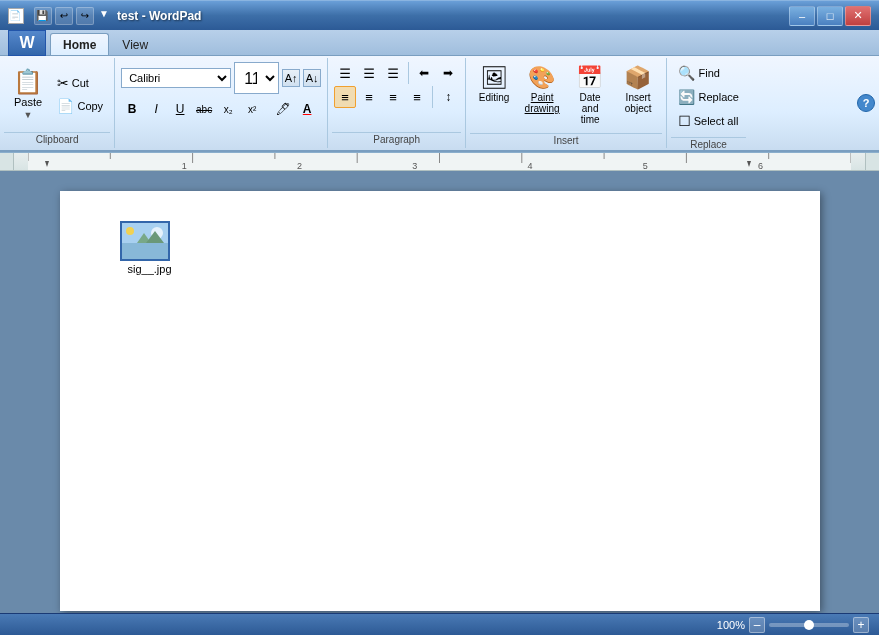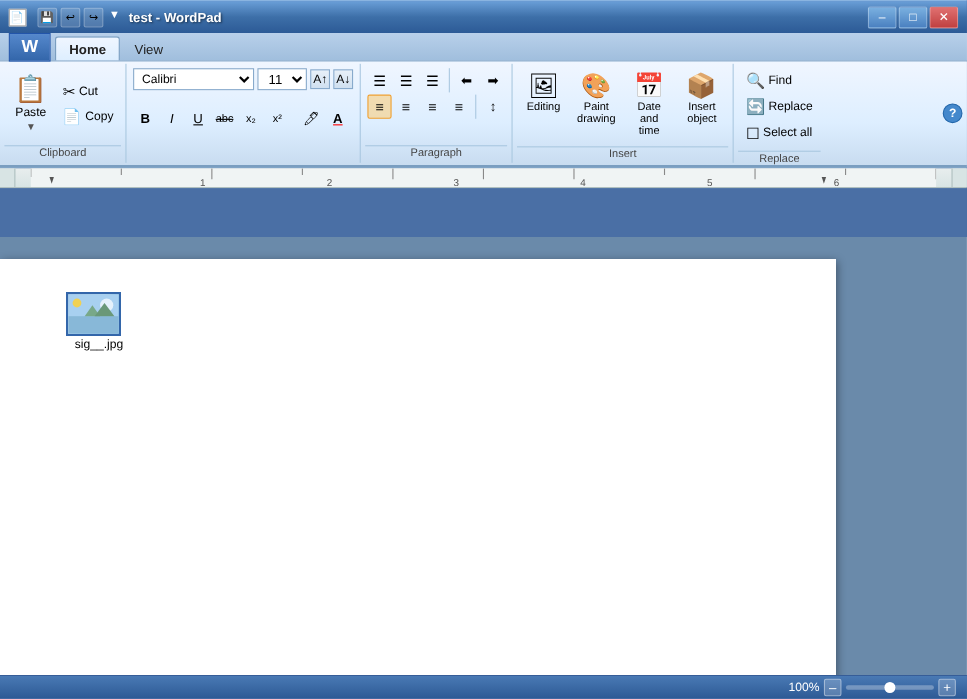--- a/index.html
+++ b/index.html
@@ -97,27 +97,27 @@
       display: flex; align-items: center; gap: 3px;
       padding: 2px 4px; cursor: pointer;
       border-radius: 2px; border: 1px solid transparent;
       font-size: 11px; white-space: nowrap; width: 100%;
     }
     .rb-small .icon { font-size: 14px; }
 
     .rb-stack { display: flex; flex-direction: column; gap: 1px; flex: 1; }
 
     
-    .font-row { display: flex; align-items: center; gap: 3px; margin-bottom: 13px; }
+    .font-row { display: flex; align-items: center; gap: 3px; margin-bottom: 2px; }
     .font-select {
       width: 110px; height: 20px; font-size: 11px;
       border: 1px solid #88aacc; background: #fff; padding: 1px 3px;
       cursor: pointer;
     }
-    .size-select { width: 45px; height: 20px; font-size: 12px; border: 1px solid #88aacc; background: #fff; padding: 1px 5px; }
+    .size-select { width: 45px; height: 32px; font-size: 16px; border: 1px solid #88aacc; background: #fff; padding: 1px 5px; }
     .grow-btn, .shrink-btn {
       width: 18px; height: 18px; font-size: 12px; cursor: pointer;
       border: 1px solid #88aacc; background: linear-gradient(to bottom, #e8f0f8, #d0e0f0);
       display: flex; align-items: center; justify-content: center;
     }
 
     .fmt-row { display: flex; align-items: center; gap: 2px; }
     .fmt-btn {
       width: 22px; height: 22px; font-size: 12px; cursor: pointer;
       border: 1px solid transparent; background: transparent;
@@ -140,23 +140,22 @@
       border-bottom: 1px solid #b0c0c0;
       position: relative; overflow: hidden;
       display: flex; align-items: center;
     }
     .ruler-inner { flex: 1; background: #f0f4f4; height: 100%; position: relative; margin: 0 14px; }
 
     
     .doc-area {
       background: #6a8aaa;
       flex: 1; overflow: auto;
-      display: flex; 
+      display: flex; justify-content: center;
       padding: 20px 0;
-      margin-top: 44px;
     }
     .page {
       width: 760px; min-height: 420px;
       background: #fff;
       box-shadow: 2px 2px 8px rgba(0,0,0,0.4);
       padding: 30px 60px;
       position: relative;
     }
     .doc-image-container { display: flex; flex-direction: column; align-items: flex-start; width: 60px; }
     .doc-image {
@@ -295,21 +294,21 @@
         </div>
 
         <div class="ribbon-group" style="min-width:160px;">
           <div class="ribbon-group-content" style="gap:4px;">
             <div class="insert-large">
               <div class="icon">🖼</div>
               <div>Editing</div>
             </div>
             <div class="insert-large">
               <div class="icon">🎨</div>
-              <div style="text-align:center;font-size:10px;">Paint<br>drawing</div>
+              <div style="text-align:center;font-size:10px;text-decoration:underline;">Paint<br>drawing</div>
             </div>
             <div class="insert-large">
               <div class="icon">📅</div>
               <div style="text-align:center;font-size:10px;">Date and<br>time</div>
             </div>
             <div class="insert-large">
               <div class="icon">📦</div>
               <div style="text-align:center;font-size:10px;">Insert<br>object</div>
             </div>
           </div>

